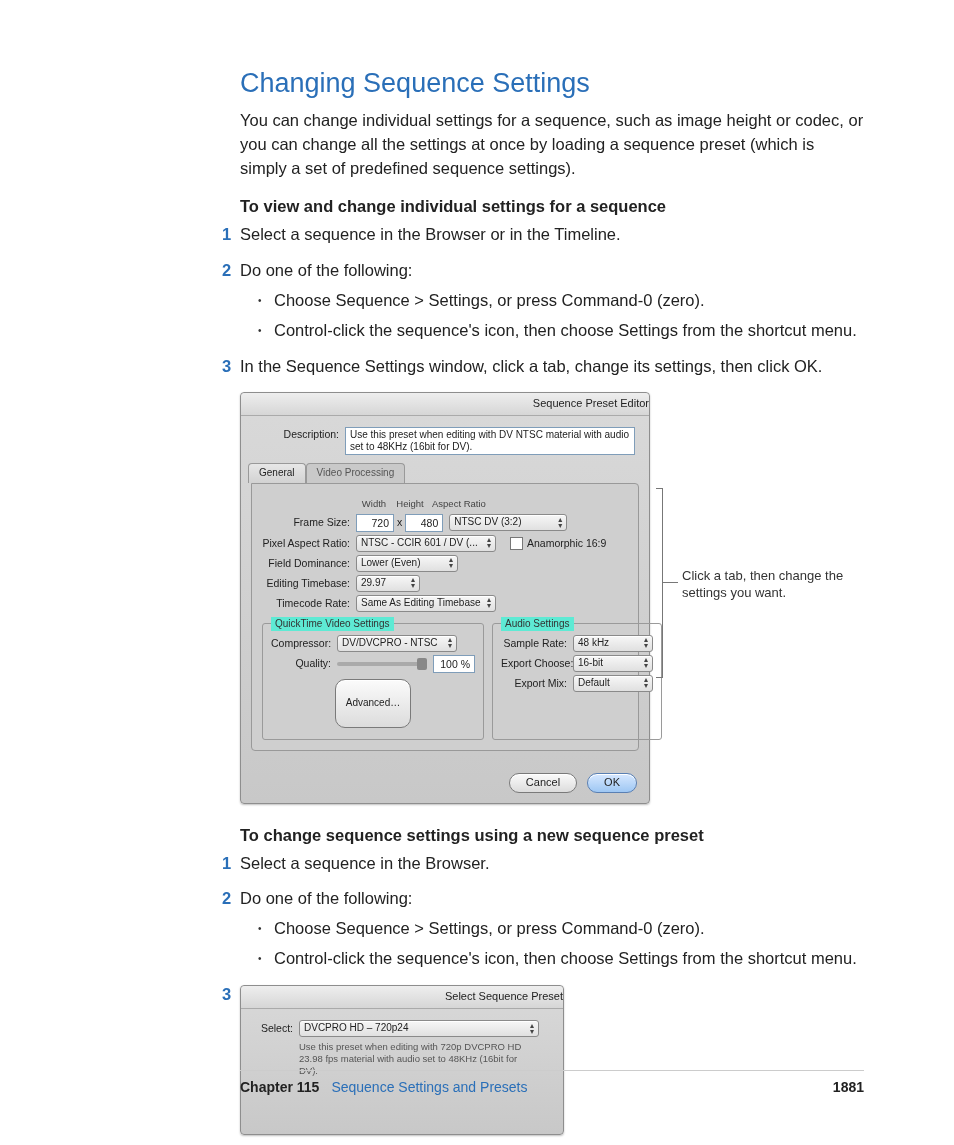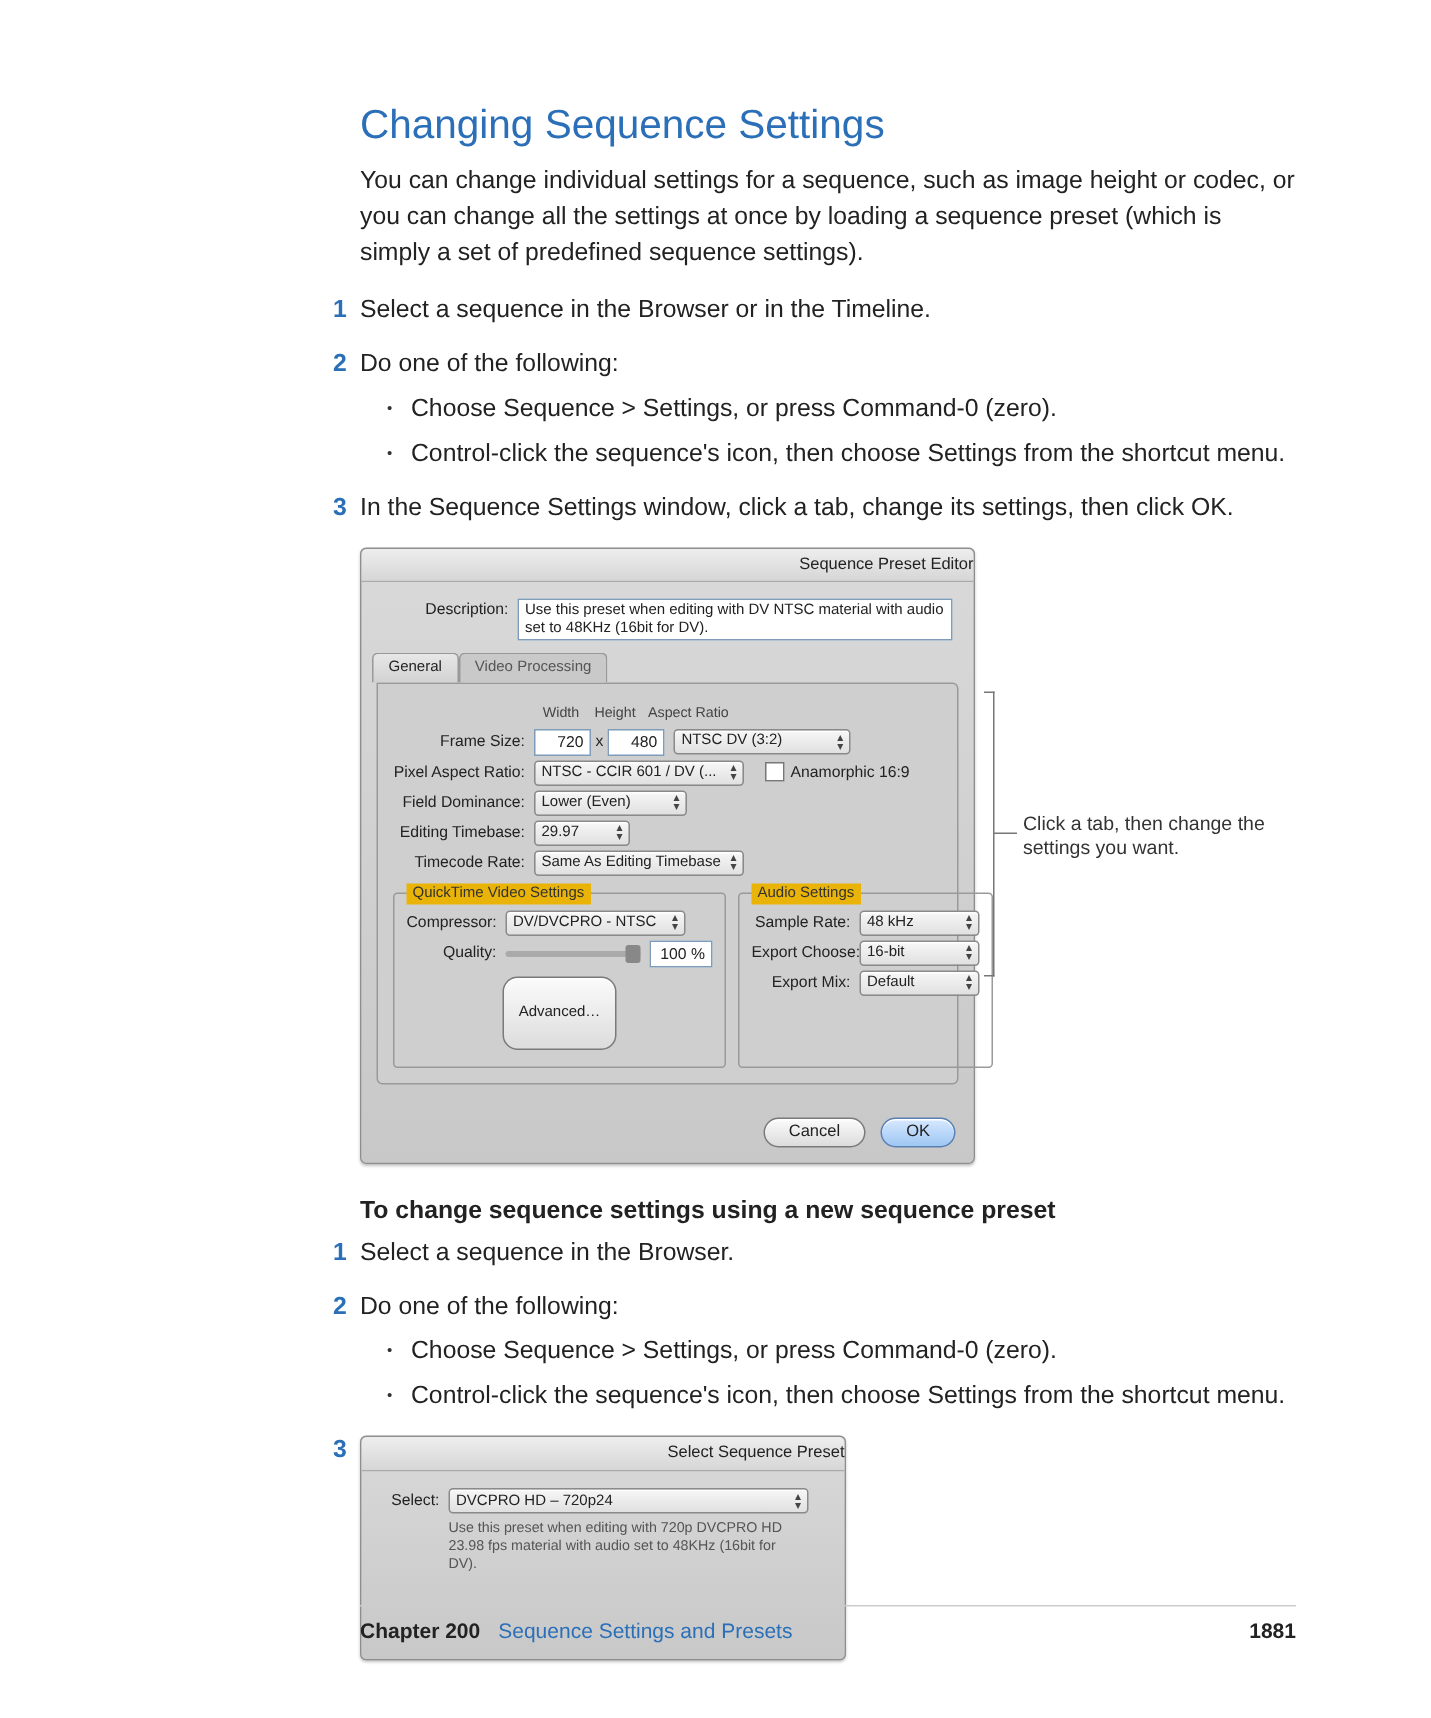--- a/index.html
+++ b/index.html
@@ -22,21 +22,21 @@
   .lbl{width:88px;text-align:right;padding-right:6px;white-space:nowrap}
   .txt-input{background:#fff;border:1px solid #7f9db9;padding:1px 4px;height:14px;line-height:14px;font-size:10.5px}
   .sel{display:inline-flex;align-items:center;justify-content:space-between;background:linear-gradient(#f7f7f7,#e0e0e0);border:1px solid #8a8a8a;border-radius:3px;padding:0 4px;height:15px;font-size:10px;box-shadow:inset 0 1px 0 #fff}
   .sel .arrows{font-size:8px;color:#444;line-height:6px;display:flex;flex-direction:column;margin-left:4px}
   .tabs{display:flex;gap:0;margin:8px 0 0 -3px}
   .tab{background:linear-gradient(#e7e7e7,#d2d2d2);border:1px solid #999;border-bottom:none;border-radius:4px 4px 0 0;padding:2px 10px;font-size:10px;position:relative}
   .tab.inactive{background:#c9c9c9;color:#555}
   .panel{border:1px solid #999;border-radius:0 4px 4px 4px;padding:10px 10px 10px 10px;background:#cfcfcf}
   .mini-head{font-size:9.5px;color:#444}
   .fieldset{border:1px solid #9a9a9a;border-radius:3px;padding:8px;margin-top:8px;position:relative}
-  .fieldset .legend{position:absolute;top:-7px;left:8px;background:#eab308;padding:0 4px;font-size:10px;color:#333}
+  .fieldset .legend{position:absolute;top:-7px;left:8px;background:#5eead4;padding:0 4px;font-size:10px;color:#333}
   .btn{display:inline-flex;align-items:center;justify-content:center;height:18px;padding:0 16px;border:1px solid #7a7a7a;border-radius:10px;background:linear-gradient(#fbfbfb,#dcdcdc);font-size:11px;box-shadow:inset 0 1px 0 #fff}
   .btn.primary{background:linear-gradient(#d7e8ff,#9ec7f3);border-color:#5a80b3}
   .button-row{display:flex;justify-content:flex-end;gap:10px;padding:10px 12px}
   .checkbox{width:11px;height:11px;border:1px solid #777;background:#fff;display:inline-block;margin-right:4px;vertical-align:middle}
   .callout{position:absolute;font-size:13px;color:#333;line-height:1.3}
   .callout-line{position:absolute;border-top:1px solid #777}
   .bracket{position:absolute;border-right:1px solid #777;border-top:1px solid #777;border-bottom:1px solid #777}
   .slider{display:flex;align-items:center;width:90px;height:12px;position:relative}
   .slider .track{flex:1;height:4px;background:#aaa;border-radius:2px}
   .slider .thumb{position:absolute;right:0;width:10px;height:12px;background:#888;border-radius:2px}
@@ -45,20 +45,21 @@
   .footer .chapter-t{color:#2a6fb8}
   .footer .pagenum{margin-left:auto;font-weight:700}
 </style>
 </head>
 <body>
 
 <div class="page">
   <h1 class="section-title">Changing Sequence Settings</h1>
   <p class="body-text">You can change individual settings for a sequence, such as image height or codec, or you can change all the settings at once by loading a sequence preset (which is simply a set of predefined sequence settings).</p>
 
+  <p class="subhead">To view and change individual settings for a sequence</p>
   <ol class="steps">
     <li><span class="num">1</span><span>Select a sequence in the Browser or in the Timeline.</span></li>
     <li><span class="num">2</span><span>Do one of the following:</span>
       <ul class="bullets">
         <li>Choose Sequence &gt; Settings, or press Command-0 (zero).</li>
         <li>Control-click the sequence's icon, then choose Settings from the shortcut menu.</li>
       </ul>
     </li>
     <li><span class="num">3</span><span>In the Sequence Settings window, click a tab, change its settings, then click OK.</span></li>
   </ol>
@@ -245,17 +246,17 @@
         <div style="height:30px"></div>
       </div>
       <div class="button-row">
         
         
       </div>
     </div>
   </div>
 
   <div class="footer">
-    <span class="chapter-n">Chapter 200</span>
+    <span class="chapter-n">Chapter 115</span>
     <span class="chapter-t">Sequence Settings and Presets</span>
     <span class="pagenum">1881</span>
   </div>
 </div>
 
 </body></html>

